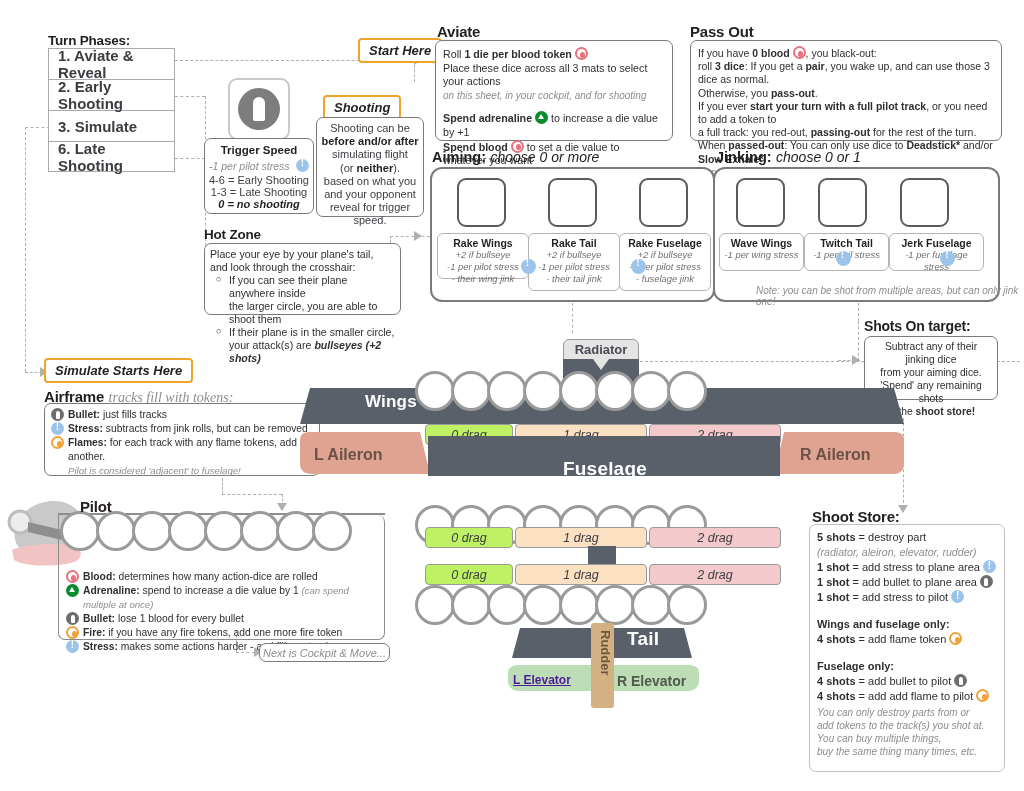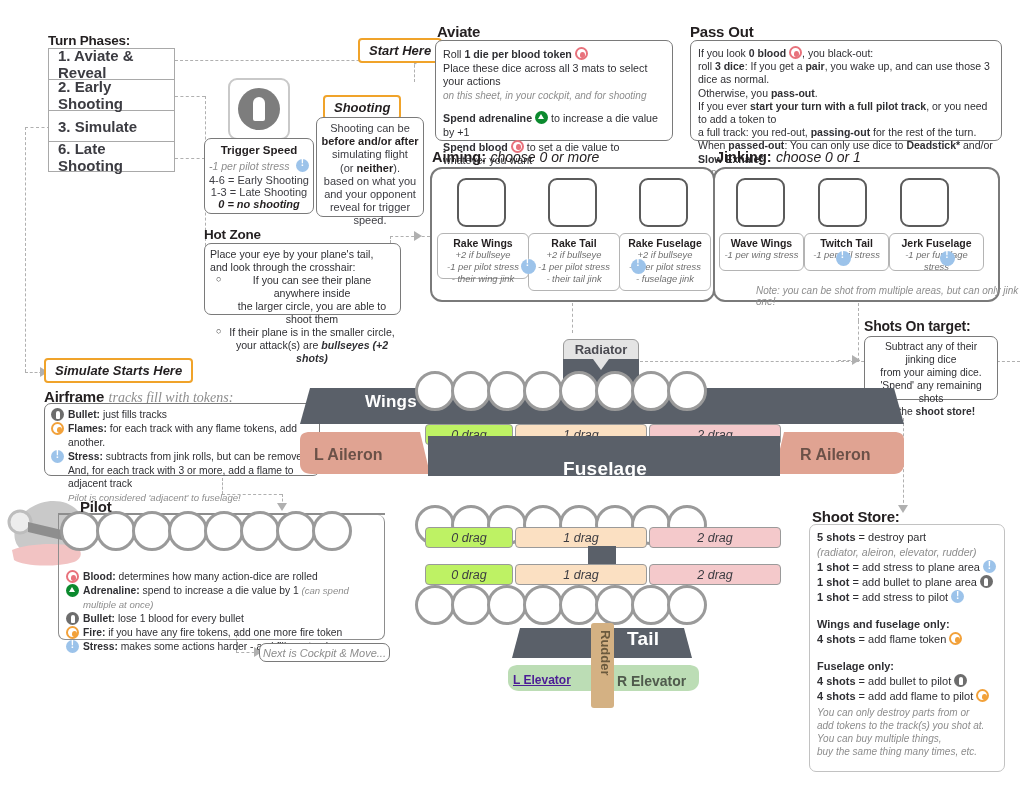--- a/index.html
+++ b/index.html
@@ -142,21 +142,21 @@
     color: #3c3c42;
   }
   .d0 { background: #bef264; }
   .d1 { background: #fbe0c2; }
   .d2 { background: #f4c9cb; }
   .plabel {
     color: #fff; font-weight: bold;
     font-size: 17px; letter-spacing: 0.2px;
   }
 
-  ul.hz { list-style: none; text-align: center; }
+  ul.hz { list-style: none; }
   ul.hz li { position: relative; padding-left: 13px; }
   ul.hz li::before {
     content: "\25CB"; position: absolute; left: 0; top: -1px;
     font-size: 9px; color: #333;
   }
   .ico-row { display: flex; align-items: flex-start; gap: 4px; line-height: 14px; }
 </style>
 </head>
 <body>
 
@@ -270,21 +270,21 @@
   <div class="muted-i" style="font-size:10px;">on this sheet, in your cockpit, and for shooting</div>
   <div style="height:9px;"></div>
   <div><span class="b">Spend adrenaline</span> <span class="tok adren"></span> <span> to increase a die value by +1</span></div>
   <div><span class="b">Spend blood</span> <span class="tok blood"></span><span> to set a die value to whatever you want</span></div>
   <div class="muted-i" style="font-size:10px;">Can spend multiple tokens, if desired</div>
 </div>
 
 
 <div class="abs ttl" style="left:690px; top:23px; font-size:15px;">Pass Out</div>
 <div class="abs box" style="left:690px; top:40px; width:312px; height:101px; padding:5px 7px; font-size:10.5px; line-height:13.2px; color:#2f2f33;">
-  <div><span>If you look </span><span class="b">0 blood</span> <span class="tok blood"></span><span>, you black-out:</span></div>
+  <div><span>If you have </span><span class="b">0 blood</span> <span class="tok blood"></span><span>, you black-out:</span></div>
   <div><span>roll </span><span class="b">3 dice</span><span>: If you get a </span><span class="b">pair</span><span>, you wake up, and can use those 3 dice as normal.</span></div>
   <div><span>Otherwise, you </span><span class="b">pass-out</span><span>.</span></div>
   <div><span>If you ever </span><span class="b">start your turn with a full pilot track</span><span>, or you need to add a token to</span></div>
   <div><span>a full track: you red-out, </span><span class="b">passing-out</span><span> for the rest of the turn.</span></div>
   <div><span>When </span><span class="b">passed-out</span><span>: You can only use dice to </span><span class="b">Deadstick*</span><span> and/or </span><span class="b">Slow Exhale*</span></div>
   <div class="muted-i" style="font-size:10px;">Cannot spend tokens when passed-out</div>
 </div>
 
 
 <div class="abs" style="left:432px; top:148px;">
@@ -362,28 +362,27 @@
 <div class="abs" style="left:44px; top:388px;">
   <span class="ttl" style="font-size:15px;">Airframe</span>
   <span class="muted-i" style="font-size:14px;font-family:Liberation Serif, serif;">tracks fill with tokens:</span>
 </div>
 <div class="abs box" style="left:44px; top:403px; width:276px; height:73px; padding:4px 6px; font-size:10.3px; line-height:13.3px; color:#2f2f33;">
   <div class="ico-row">
     <span class="tok bullet"></span>
     <span><span class="b">Bullet:</span><span> just fills tracks</span></span>
   </div>
   <div class="ico-row">
+    <span class="tok stress"></span>
+    <span><span class="b">Stress:</span><span> subtracts from jink rolls, but can be removed</span></span>
+  </div>
+  <div class="ico-row">
     <span class="tok flame"></span>
     <span><span class="b">Flames:</span><span> for each track with any flame tokens, add another.</span></span>
   </div>
-  <div class="ico-row">
-    <span class="tok stress"></span>
-    <span><span class="b">Stress:</span><span> subtracts from jink rolls, but can be removed</span></span>
-  </div>
-  <div style="padding-left:17px;">And, for each track with 3 or more, add a flame to adjacent track</div>
   <div class="muted-i" style="padding-left:17px; font-size:9.6px;">Pilot is considered 'adjacent' to fuselage!</div>
 </div>
 
 
 <svg class="abs" style="left:4px; top:492px;" width="120" height="90" viewBox="0 0 120 90">
   <path d="M18 58 C6 50 8 28 26 16 C44 4 68 8 76 22 L76 58 Z" fill="#c9c9c9"></path>
   <path d="M8 58 C20 52 52 50 70 54 C78 56 80 66 70 70 C50 76 18 74 10 68 Z" fill="#f2c3c3"></path>
   <circle cx="16" cy="30" r="11" fill="#ededed" stroke="#bdbdbd" stroke-width="3"></circle>
   <path d="M24 30 L58 38 L58 48 L24 40 Z" fill="#8e8e8e"></path>
 </svg>

